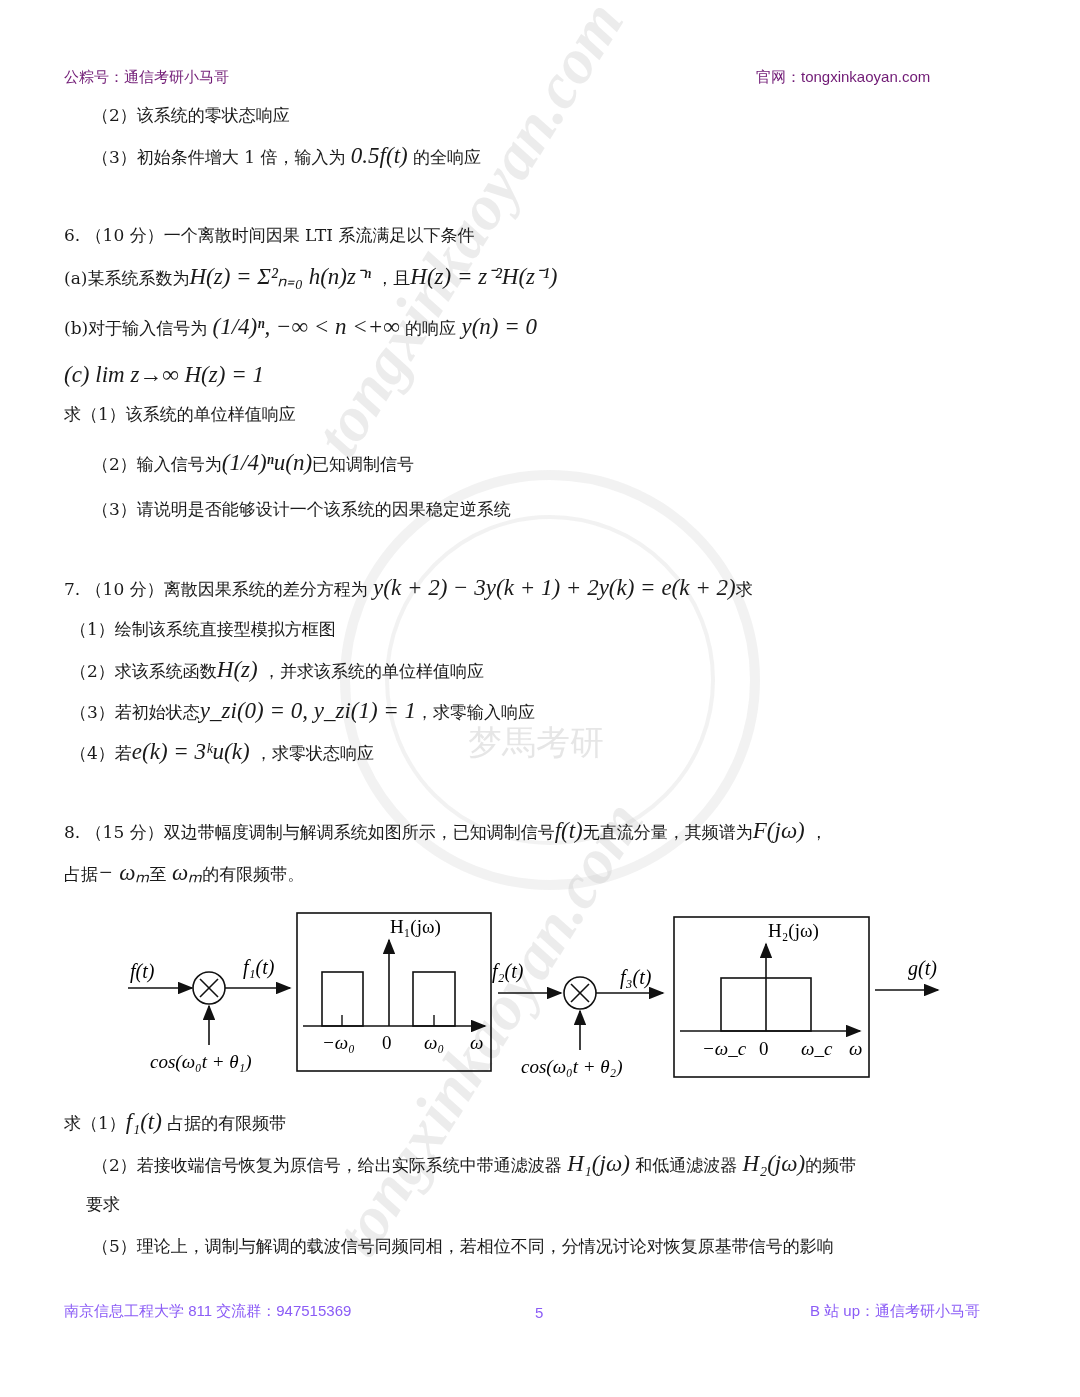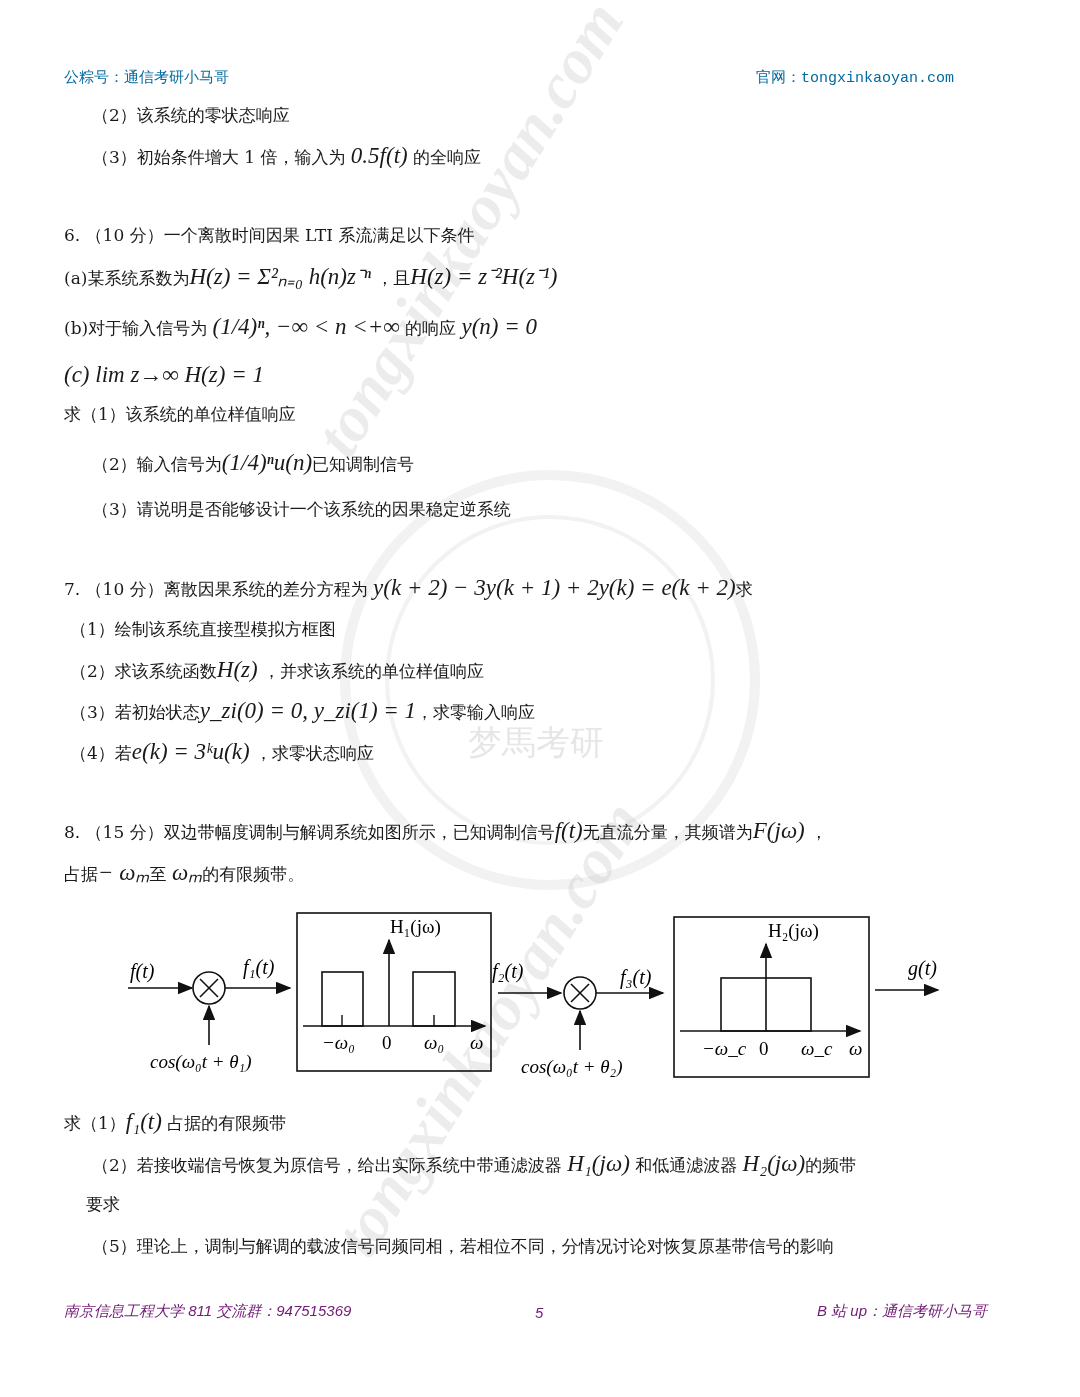--- a/index.html
+++ b/index.html
@@ -1,22 +1,22 @@
 <!DOCTYPE html>
 <html><head>
 <meta charset="utf-8">
 <style>
   html, body { margin:0; padding:0; background:#ffffff; }
   body { width:1080px; height:1397px; position:relative; overflow:hidden;
          font-family:"DejaVu Serif", serif; color:#1a1a1a; }
   .abs { position:absolute; white-space:nowrap; }
-  .hdr { font-family:Liberation Mono, monospace; font-size:15px; color:#0369a1; }
+  .hdr { font-family:Liberation Sans, sans-serif; font-size:15px; color:#701a75; }
   .ln { font-size:17px; line-height:22px; }
   .m { font-family:"Liberation Serif", serif; font-style:italic; font-size:23px; }
-  .ftr { font-family:"Liberation Sans", sans-serif; font-size:15px; color:#701a75;font-style:italic; }
+  .ftr { font-family:"Liberation Sans", sans-serif; font-size:15px; color:#8b5cf6; }
   .wm { position:absolute; color:rgba(200,200,200,0.35); font-family:"Liberation Serif", serif;
         font-style:italic; font-weight:bold; pointer-events:none; white-space:nowrap; }
   .seal { position:absolute; left:340px; top:470px; width:420px; height:420px;
           border:10px solid rgba(210,210,210,0.28); border-radius:50%; box-sizing:border-box; pointer-events:none;}
   .seal-inner { position:absolute; left:385px; top:515px; width:330px; height:330px;
           border:4px solid rgba(210,210,210,0.28); border-radius:50%; box-sizing:border-box; pointer-events:none;}
   .seal-text { position:absolute; color:rgba(200,200,200,0.45); font-family:"DejaVu Serif", serif; font-size:34px; pointer-events:none;}
   svg text { font-family:"Liberation Serif", serif; }
 </style>
 </head>
@@ -135,13 +135,13 @@
   <span>求（1）</span><span class="m">f₁(t)</span><span> 占据的有限频带</span>
 </div>
 <div class="abs ln" style="left:92px;top:1153px;">
   <span>（2）若接收端信号恢复为原信号，给出实际系统中带通滤波器 </span><span class="m">H₁(jω)</span><span> 和低通滤波器 </span><span class="m">H₂(jω)</span><span>的频带</span>
 </div>
 <div class="abs ln" style="left:86px;top:1193px;">要求</div>
 <div class="abs ln" style="left:92px;top:1235px;">（5）理论上，调制与解调的载波信号同频同相，若相位不同，分情况讨论对恢复原基带信号的影响</div>
 
 <div class="abs ftr" style="left:64px;top:1302px;">南京信息工程大学 811 交流群：947515369</div>
 <div class="abs ftr" style="left:535px;top:1304px;">5</div>
-<div class="abs ftr" style="left:810px;top:1302px;margin-left:7px;">B 站 up：通信考研小马哥</div>
+<div class="abs ftr" style="left:810px;top:1302px;">B 站 up：通信考研小马哥</div>
 
 </body></html>

